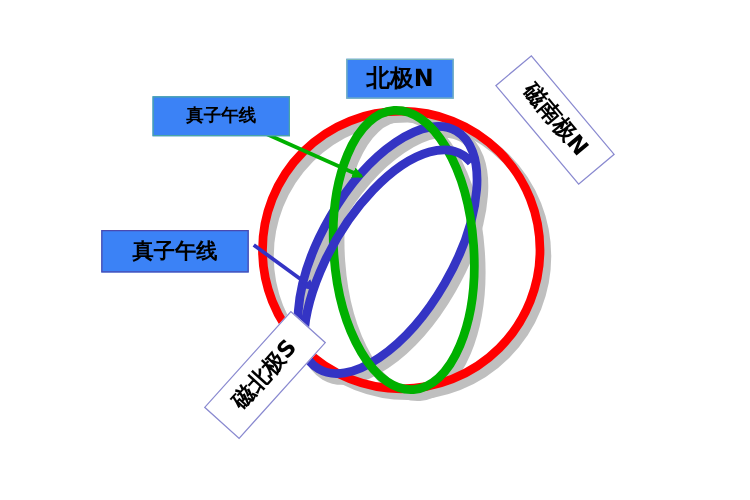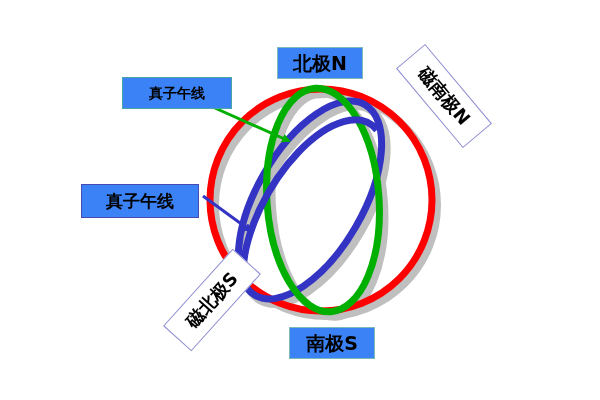--- a/index.html
+++ b/index.html
@@ -125,23 +125,20 @@
     <path d="M 243 270 A 53 110 30 0 1 377 130" fill="none" stroke="#3434c4" stroke-width="7"></path>
 
     <line x1="206" y1="104" x2="289" y2="141" stroke="#00b000" stroke-width="3" marker-end="url(#arrow-green)"></line>
     <line x1="203" y1="196" x2="251" y2="231" stroke="#3434c4" stroke-width="3" marker-end="url(#arrow-blue)"></line>
   </svg>
 
   <div class="label-box" id="label-north-pole">
     <span class="txt">北极N</span>
   </div>
 
-  <div class="label-box" id="label-south-pole">
-    <span class="txt">南极S</span>
-  </div>
 
   <div class="label-box" id="label-true-meridian">
     <span class="txt">真子午线</span>
   </div>
 
   <div class="label-box" id="label-magnetic-meridian">
     <span class="txt">真子午线</span>
   </div>
 
   <div class="rot-box" id="label-magnetic-south">

